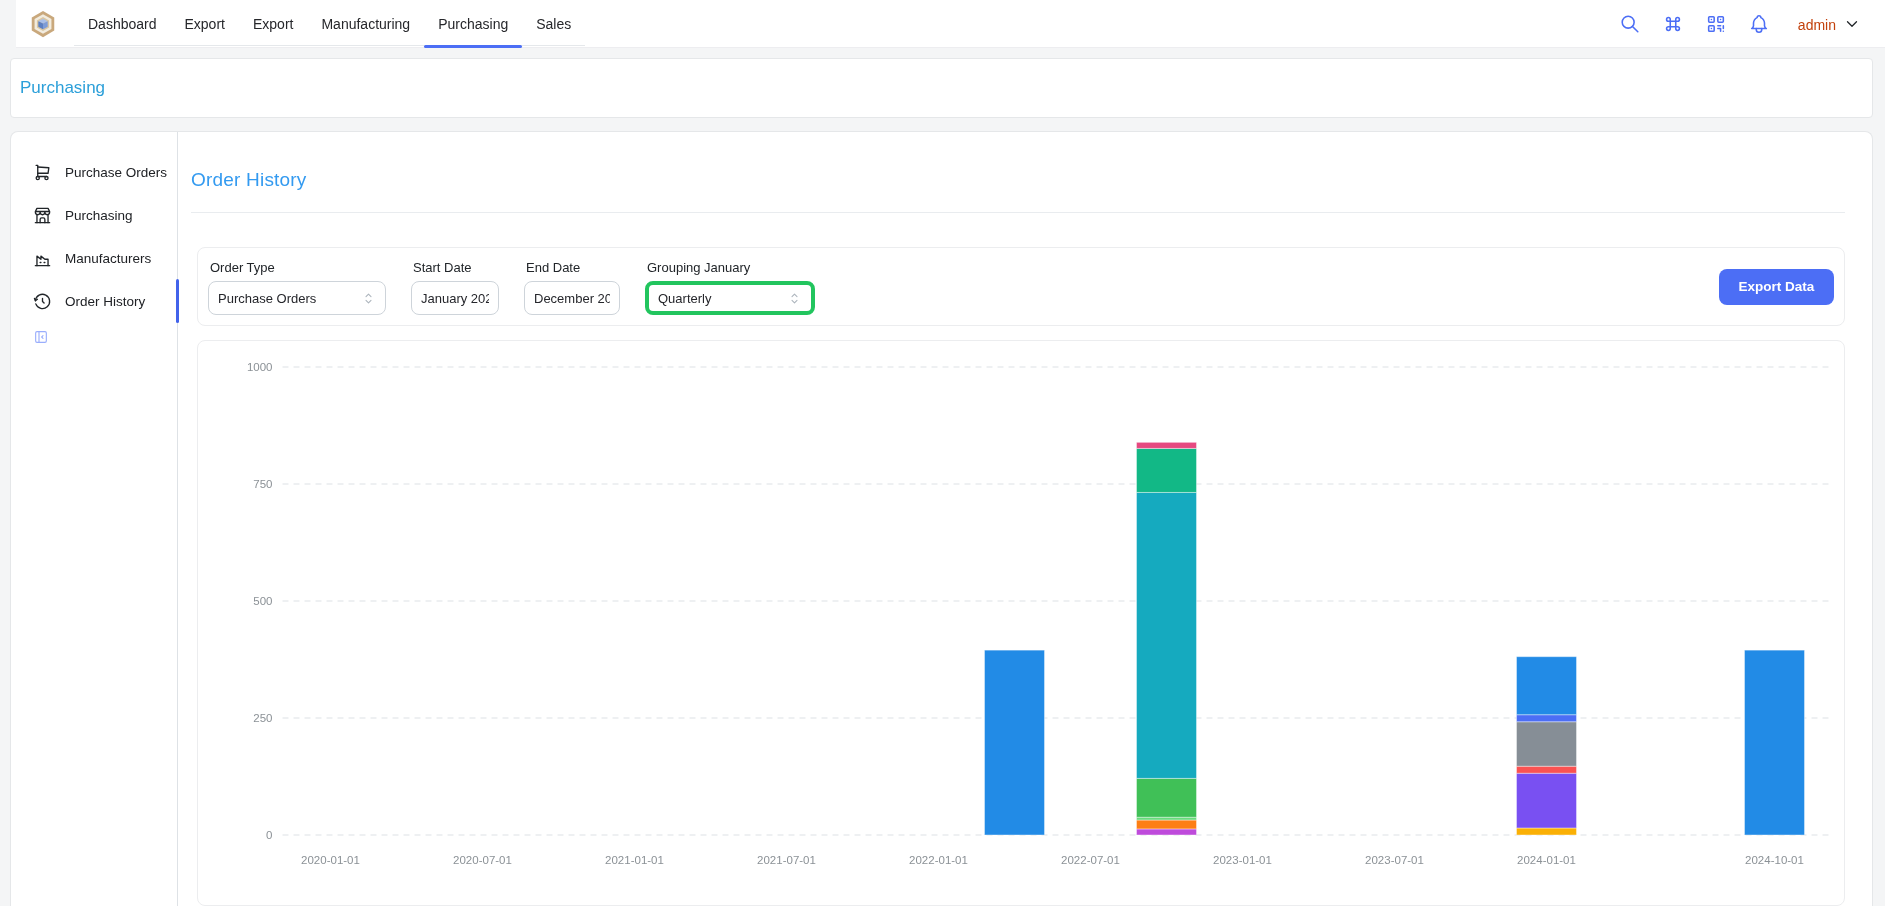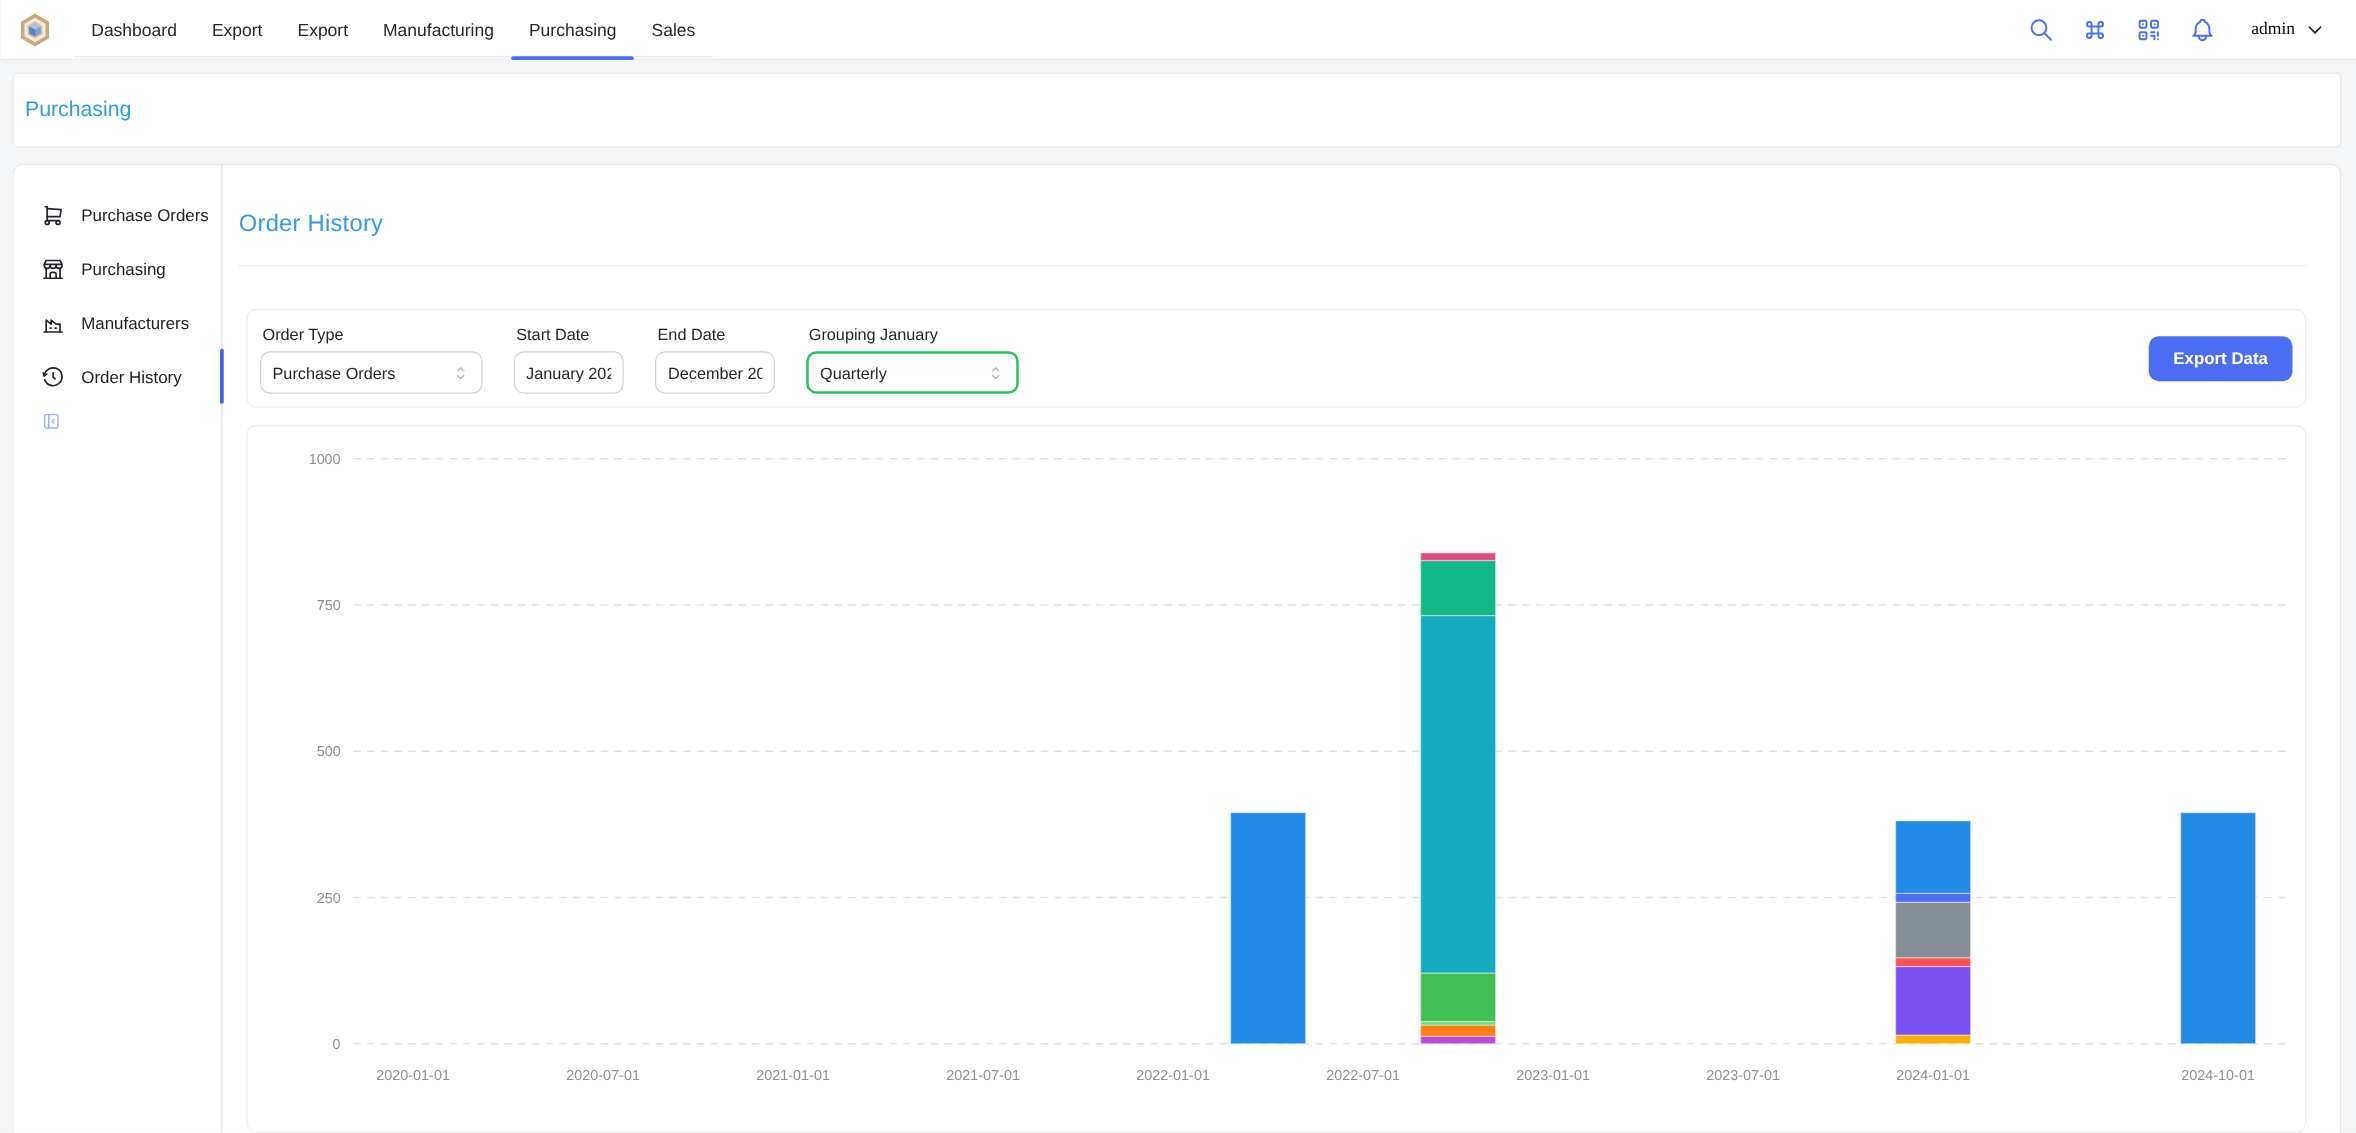--- a/index.html
+++ b/index.html
@@ -1,28 +1,28 @@
 <!DOCTYPE html>
 <html><head>
 <meta charset="utf-8">
 <style>
   * { margin:0; padding:0; box-sizing:border-box; }
   html,body { width:1885px; height:906px; }
   body { position:relative; overflow:hidden; background:#f4f5f6; font-family:"Liberation Sans", sans-serif; color:#212529; }
 
   
-  .topbar { position:absolute; top:0; left:1px; right:0; height:48px; background:#fff; border-bottom:1px solid #ededf0; display:flex; align-items:center; padding:0 24px 0 12px; z-index:5; }
+  .topbar { position:absolute; top:0; left:16px; right:0; height:48px; background:#fff; border-bottom:1px solid #ededf0; display:flex; align-items:center; padding:0 24px 0 12px; z-index:5; }
   .logo { width:30px; height:30px; margin-right:8px; flex:0 0 auto; cursor:pointer; }
   #tabs { display:flex; height:48px; position:relative; margin-left:8px; }
   #tabs::after { content:''; position:absolute; left:0; right:0; bottom:2px; height:1px; background:#e5e8eb; }
   .tab { position:relative; padding:0 14px; font-size:14px; color:#26272b; display:flex; align-items:center; cursor:pointer; text-decoration:none; }
   .tab.active::after { content:''; position:absolute; left:0; right:0; bottom:0; height:3px; background:#4c6ef5; z-index:1; border-radius:2px; }
   .tb-right { margin-left:auto; display:flex; align-items:center; gap:19px; }
   .tb-icon { background:none; border:none; color:#4c6ef5; width:24px; height:24px; display:flex; align-items:center; justify-content:center; padding:0; cursor:pointer; }
-  .user-menu { display:flex; align-items:center; gap:7px; background:none; border:none; font-size:14px; color:#000000; cursor:pointer; margin-left:8px;font-family:Liberation Serif, serif; }
+  .user-menu { display:flex; align-items:flex-end; gap:7px; background:none; border:none; font-size:14px; color:#c2410c; cursor:pointer; margin-left:8px; }
 
   
   .breadcrumb-card { position:absolute; top:58px; left:10px; right:12px; height:60px; background:#fff; border:1px solid #e5e7e9; border-radius:4px; display:flex; align-items:center; padding:0 9px; }
   .breadcrumb-title { font-size:17px; color:#2b9fd9; }
 
   
   .main-card { position:absolute; top:131px; left:10px; right:12px; bottom:-8px; background:#fff; border:1px solid #e5e7e9; border-bottom:none; border-radius:8px 8px 0 0; display:flex; }
   .sidebar { width:167px; flex:0 0 auto; border-right:1px solid #dee2e6; padding-top:22px; position:relative; }
   .side-item { position:relative; height:36px; margin-bottom:7px; padding-left:22px; display:flex; align-items:center; gap:13px; font-size:13.5px; color:#202226; cursor:pointer; }
   .side-item .s-icon { color:#212529; display:flex; }
@@ -32,21 +32,21 @@
   .content { flex:1; min-width:0; padding:0 27px 0 13px; }
   .page-title { margin-top:37px; font-size:19px; font-weight:400; color:#339af0; letter-spacing:.2px; }
   .title-divider { border:none; border-top:1px solid #e9ecef; margin:21px 0 0 0; }
 
   
   .filter-card { margin:34px 0 0 6px; height:79px; border:1px solid #ecedef; border-radius:8px; padding:10px; display:flex; align-items:flex-start; gap:25px; background:#fff; }
   .fgroup label { display:block; font-size:13px; color:#212529; margin:2px 0 6px 2px; }
   .control { height:34px; border:1px solid #ced4da; border-radius:8px; padding:0 9px; font-size:13px; color:#25262b; display:flex; align-items:center; background:#fff; font-family:"Liberation Sans", sans-serif; }
   input.control { outline:none; }
   .select { justify-content:space-between; cursor:pointer; }
-  .focused { border:2px solid #22c55e; }
+  .focused { border:4px solid #22c55e; }
   .w-ordertype { width:178px; }
   .w-start { width:88px; }
   .w-end { width:96px; }
   .w-group { width:170px; }
   .sel-icon { color:#adb5bd; display:flex; }
   .export-btn { margin-left:auto; align-self:center; width:115px; height:36px; border-radius:8px; background:#4c6ef5; color:#fff; border:none; font-size:13.5px; font-weight:600; cursor:pointer; }
 
   
   .chart-card { margin:14px 0 0 6px; height:566px; border:1px solid #ecedef; border-radius:8px; position:relative; overflow:hidden; background:#fff; }
   #chart { position:absolute; inset:0; width:100%; height:100%; }

